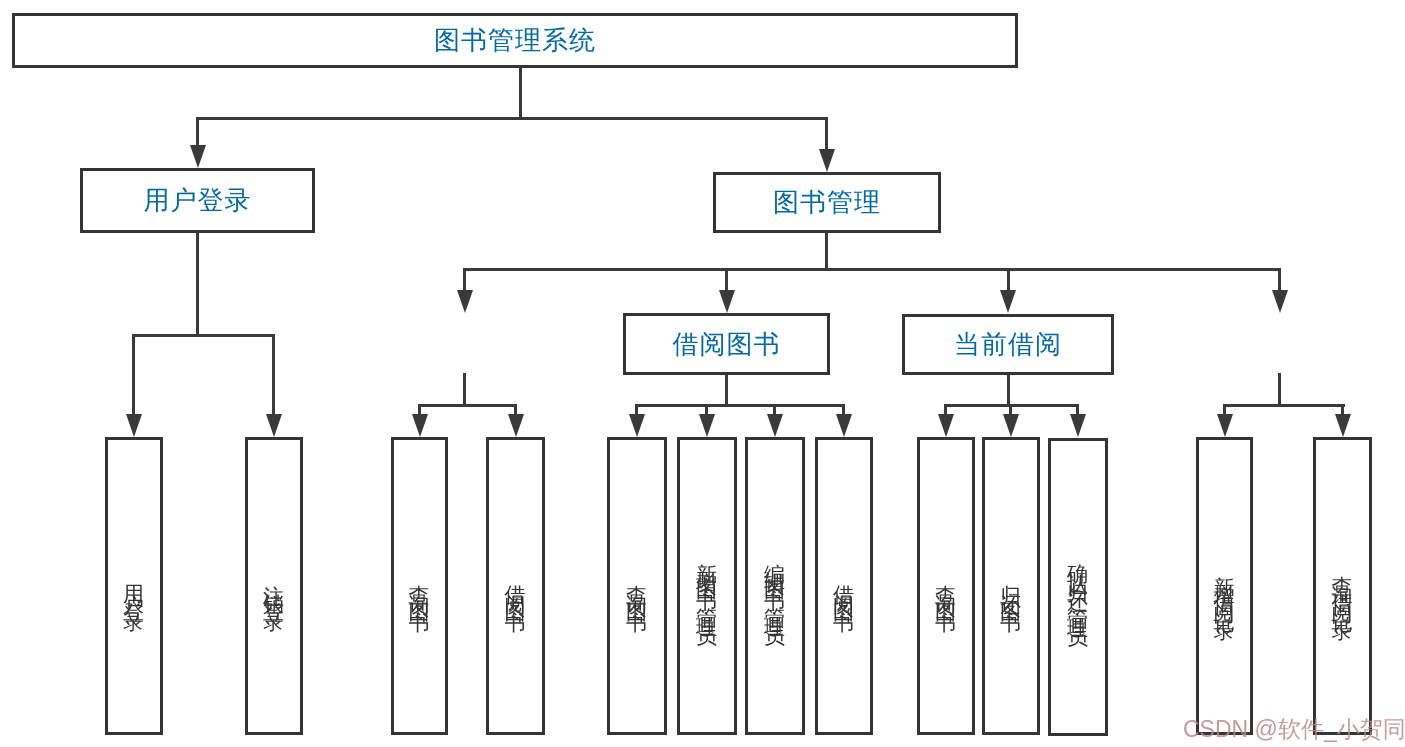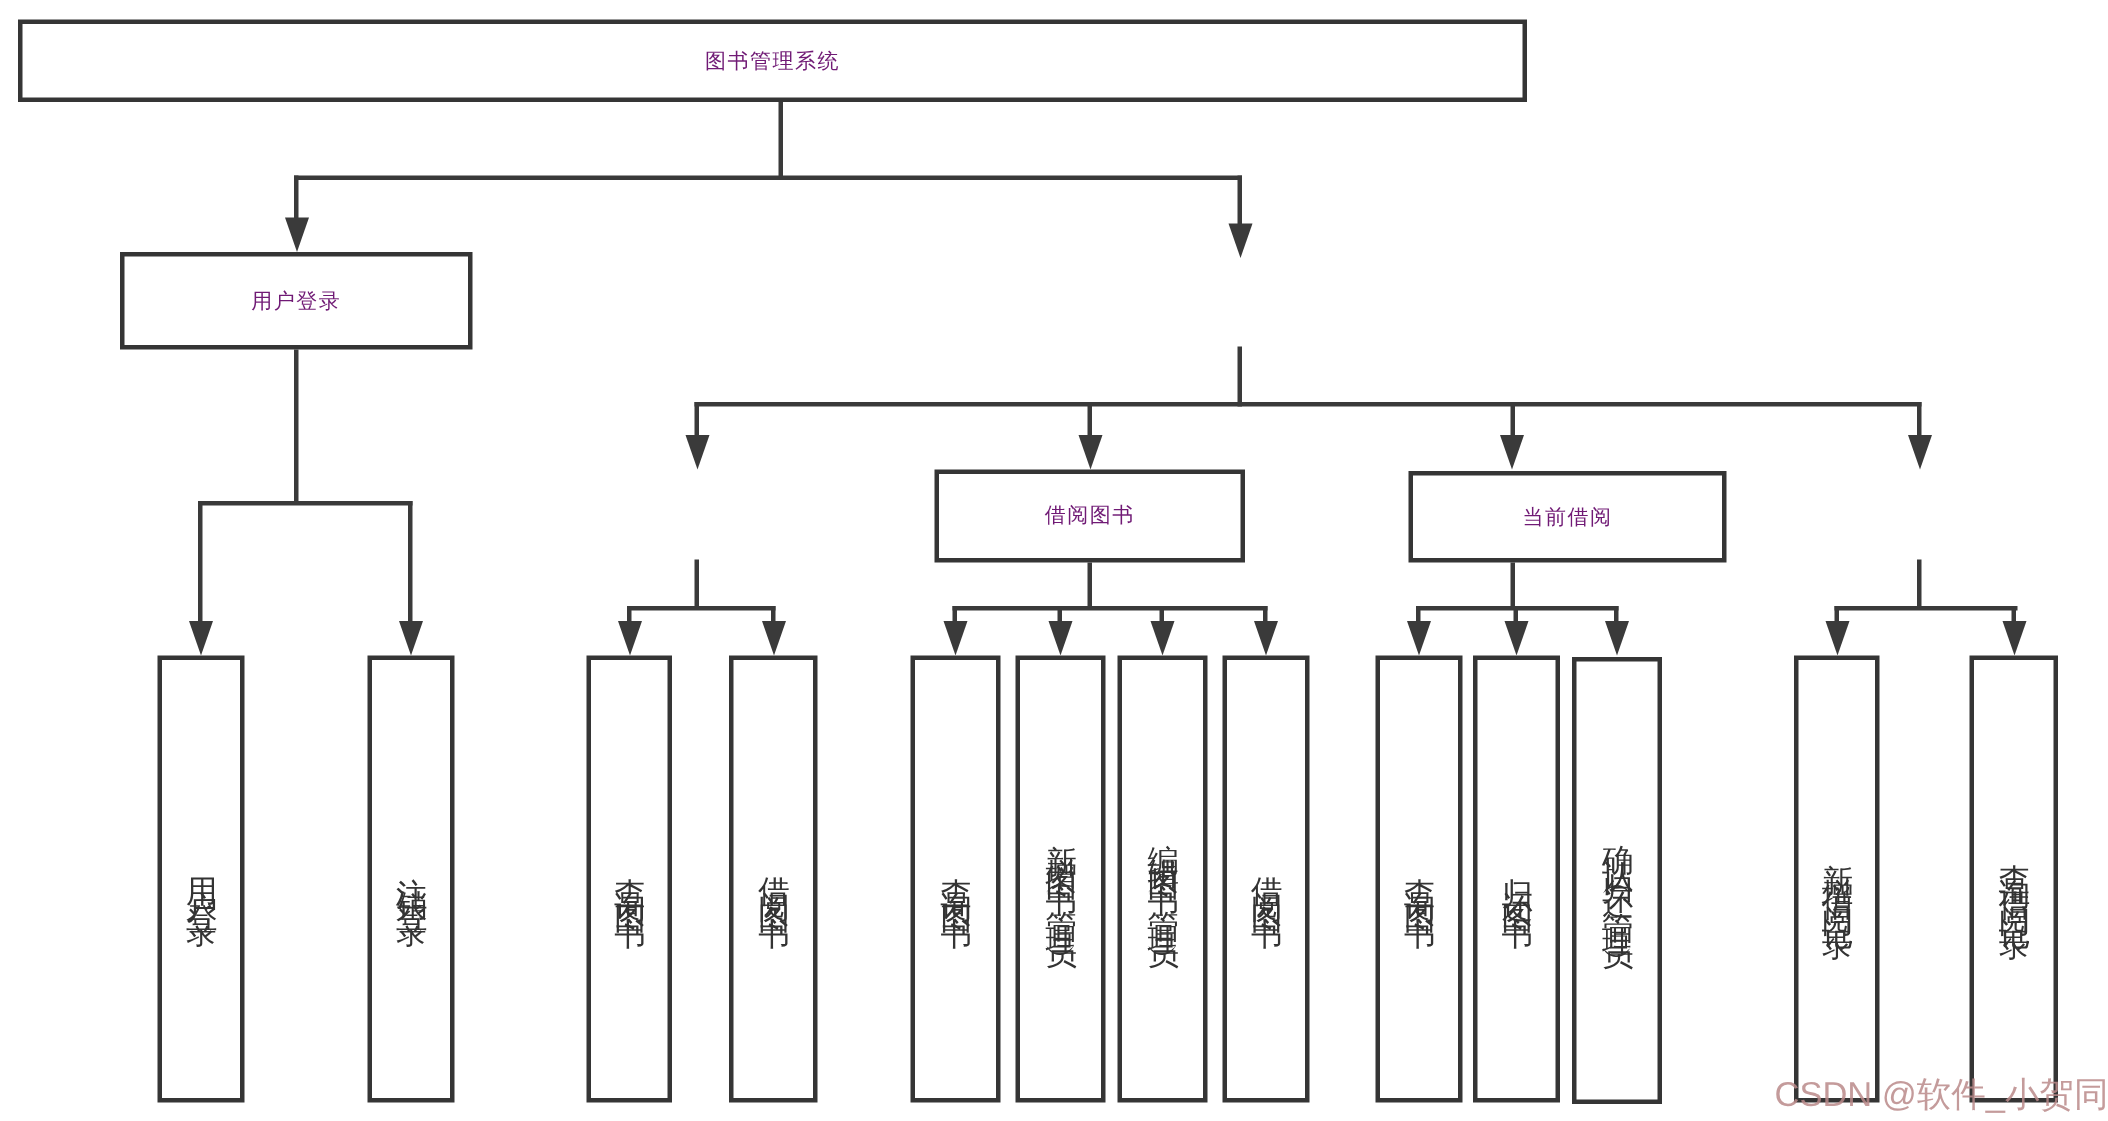--- a/index.html
+++ b/index.html
@@ -15,23 +15,23 @@
   .box {
     position: absolute;
     background: #ffffff;
     border: 3px solid #353535;
     display: flex;
     align-items: center;
     justify-content: center;
     color: #333333;
   }
   .hlabel {
-    font-size: 14px;
+    font-size: 26px;
     letter-spacing: 1px;
-    color: #701a75;
+    color: #0369a1;
     white-space: nowrap;
   }
   .vlabel {
     writing-mode: vertical-rl;
     text-orientation: mixed;
     font-size: 21px;
     line-height: 1;
     letter-spacing: 9px;
     color: #333333;
     white-space: nowrap;
@@ -118,25 +118,28 @@
   <div class="vline" style="left:1341px;top:404px;height:12px;"></div>
   <div class="arrow" style="left:1335px;top:414px;"></div>
 
   <div class="box" style="left:12px;top:13px;width:1006px;height:55px;">
     <span class="hlabel">图书管理系统</span>
   </div>
 
   <div class="box" style="left:80px;top:168px;width:235px;height:65px;">
     <span class="hlabel">用户登录</span>
   </div>
+  <div class="box" style="left:713px;top:172px;width:228px;height:61px;">
+    <span class="hlabel">图书管理</span>
+  </div>
 
   <div class="box" style="left:623px;top:313px;width:207px;height:62px;">
     <span class="hlabel">借阅图书</span>
   </div>
-  <div class="box" style="left:902px;top:314px;width:212px;height:61px;margin-left:37px;">
+  <div class="box" style="left:902px;top:314px;width:212px;height:61px;">
     <span class="hlabel">当前借阅</span>
   </div>
 
   <div class="box" style="left:105px;top:437px;width:58px;height:298px;">
     <span class="vlabel">用户登录</span>
   </div>
   <div class="box" style="left:245px;top:437px;width:58px;height:298px;">
     <span class="vlabel">注销登录</span>
   </div>
 

